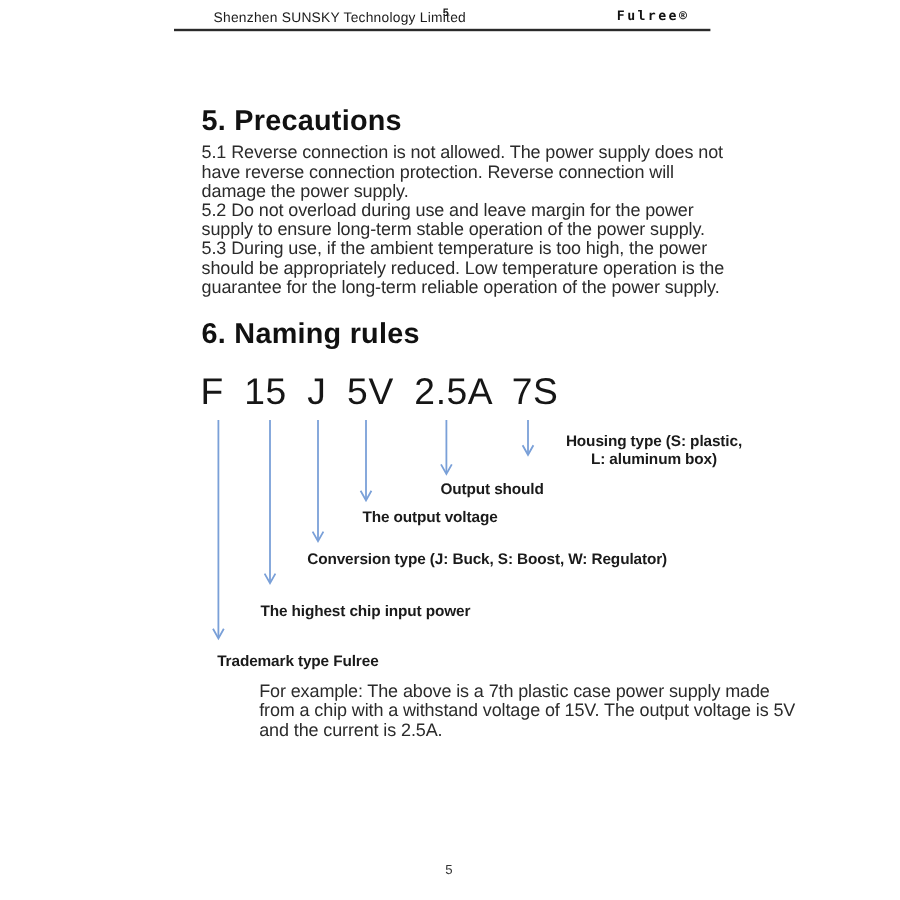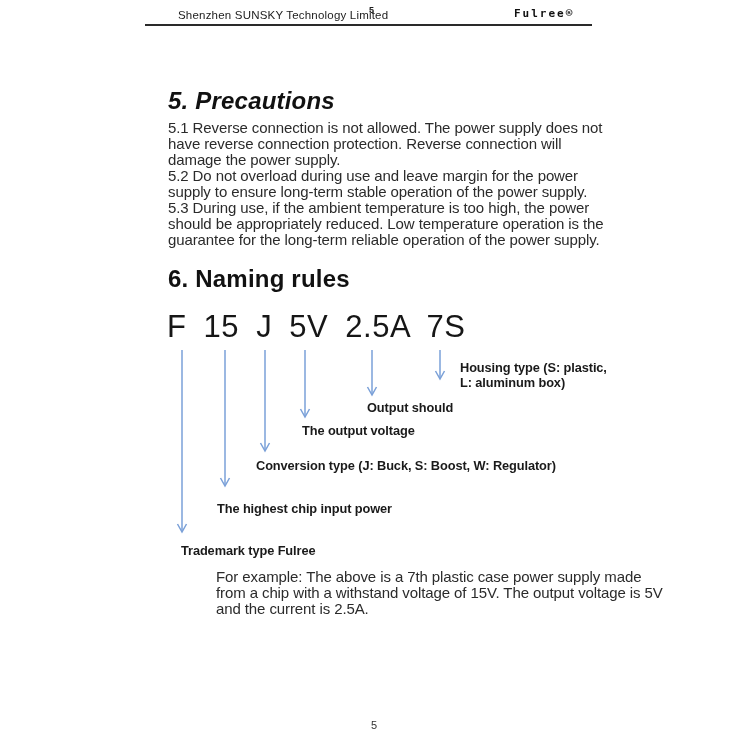--- a/index.html
+++ b/index.html
@@ -31,21 +31,21 @@
   .hdr-rule {
     position: absolute; left: 145px; top: 24px;
     width: 447px; height: 2px; background: #2a2a2a;
   }
   
   .h-section {
     position: absolute; left: 168px;
     font-size: 24px; font-weight: bold; color: #111111;
     letter-spacing: 0.2px;
   }
-  #precautions-title { top: 87px; font-style: italic; }
+  #precautions-title { top: 87px; }
   #naming-title { top: 265px; }
   
   .body-par {
     position: absolute; left: 168px;
     font-size: 15px; line-height: 16px; color: #2b2b2b;
     white-space: pre-line; letter-spacing: -0.1px;
   }
   #par-51 { top: 120px; }
   #par-52 { top: 168px; }
   #par-53 { top: 200px; }
@@ -58,21 +58,21 @@
   }
   
   .arrow { position: absolute; }
   .arrow svg { display: block; }
   
   .diagram-label {
     position: absolute;
     font-size: 12.8px; font-weight: bold; color: #1a1a1a;
     white-space: pre-line; letter-spacing: -0.1px;
   }
-  #label-housing   { left: 460px; top: 360px; width: 170px; }
+  #label-housing   { left: 460px; top: 360px; width: 170px; text-align: center; }
   #label-current   { left: 367px; top: 400px; }
   #label-voltage   { left: 302px; top: 423px; }
   #label-conversion{ left: 256px; top: 458px; }
   #label-chip      { left: 217px; top: 501px; }
   #label-trademark { left: 181px; top: 543px; }
   
   .footer-page-num {
     position: absolute; left: 371px; top: 719px;
     font-size: 11px; color: #333333;
   }

